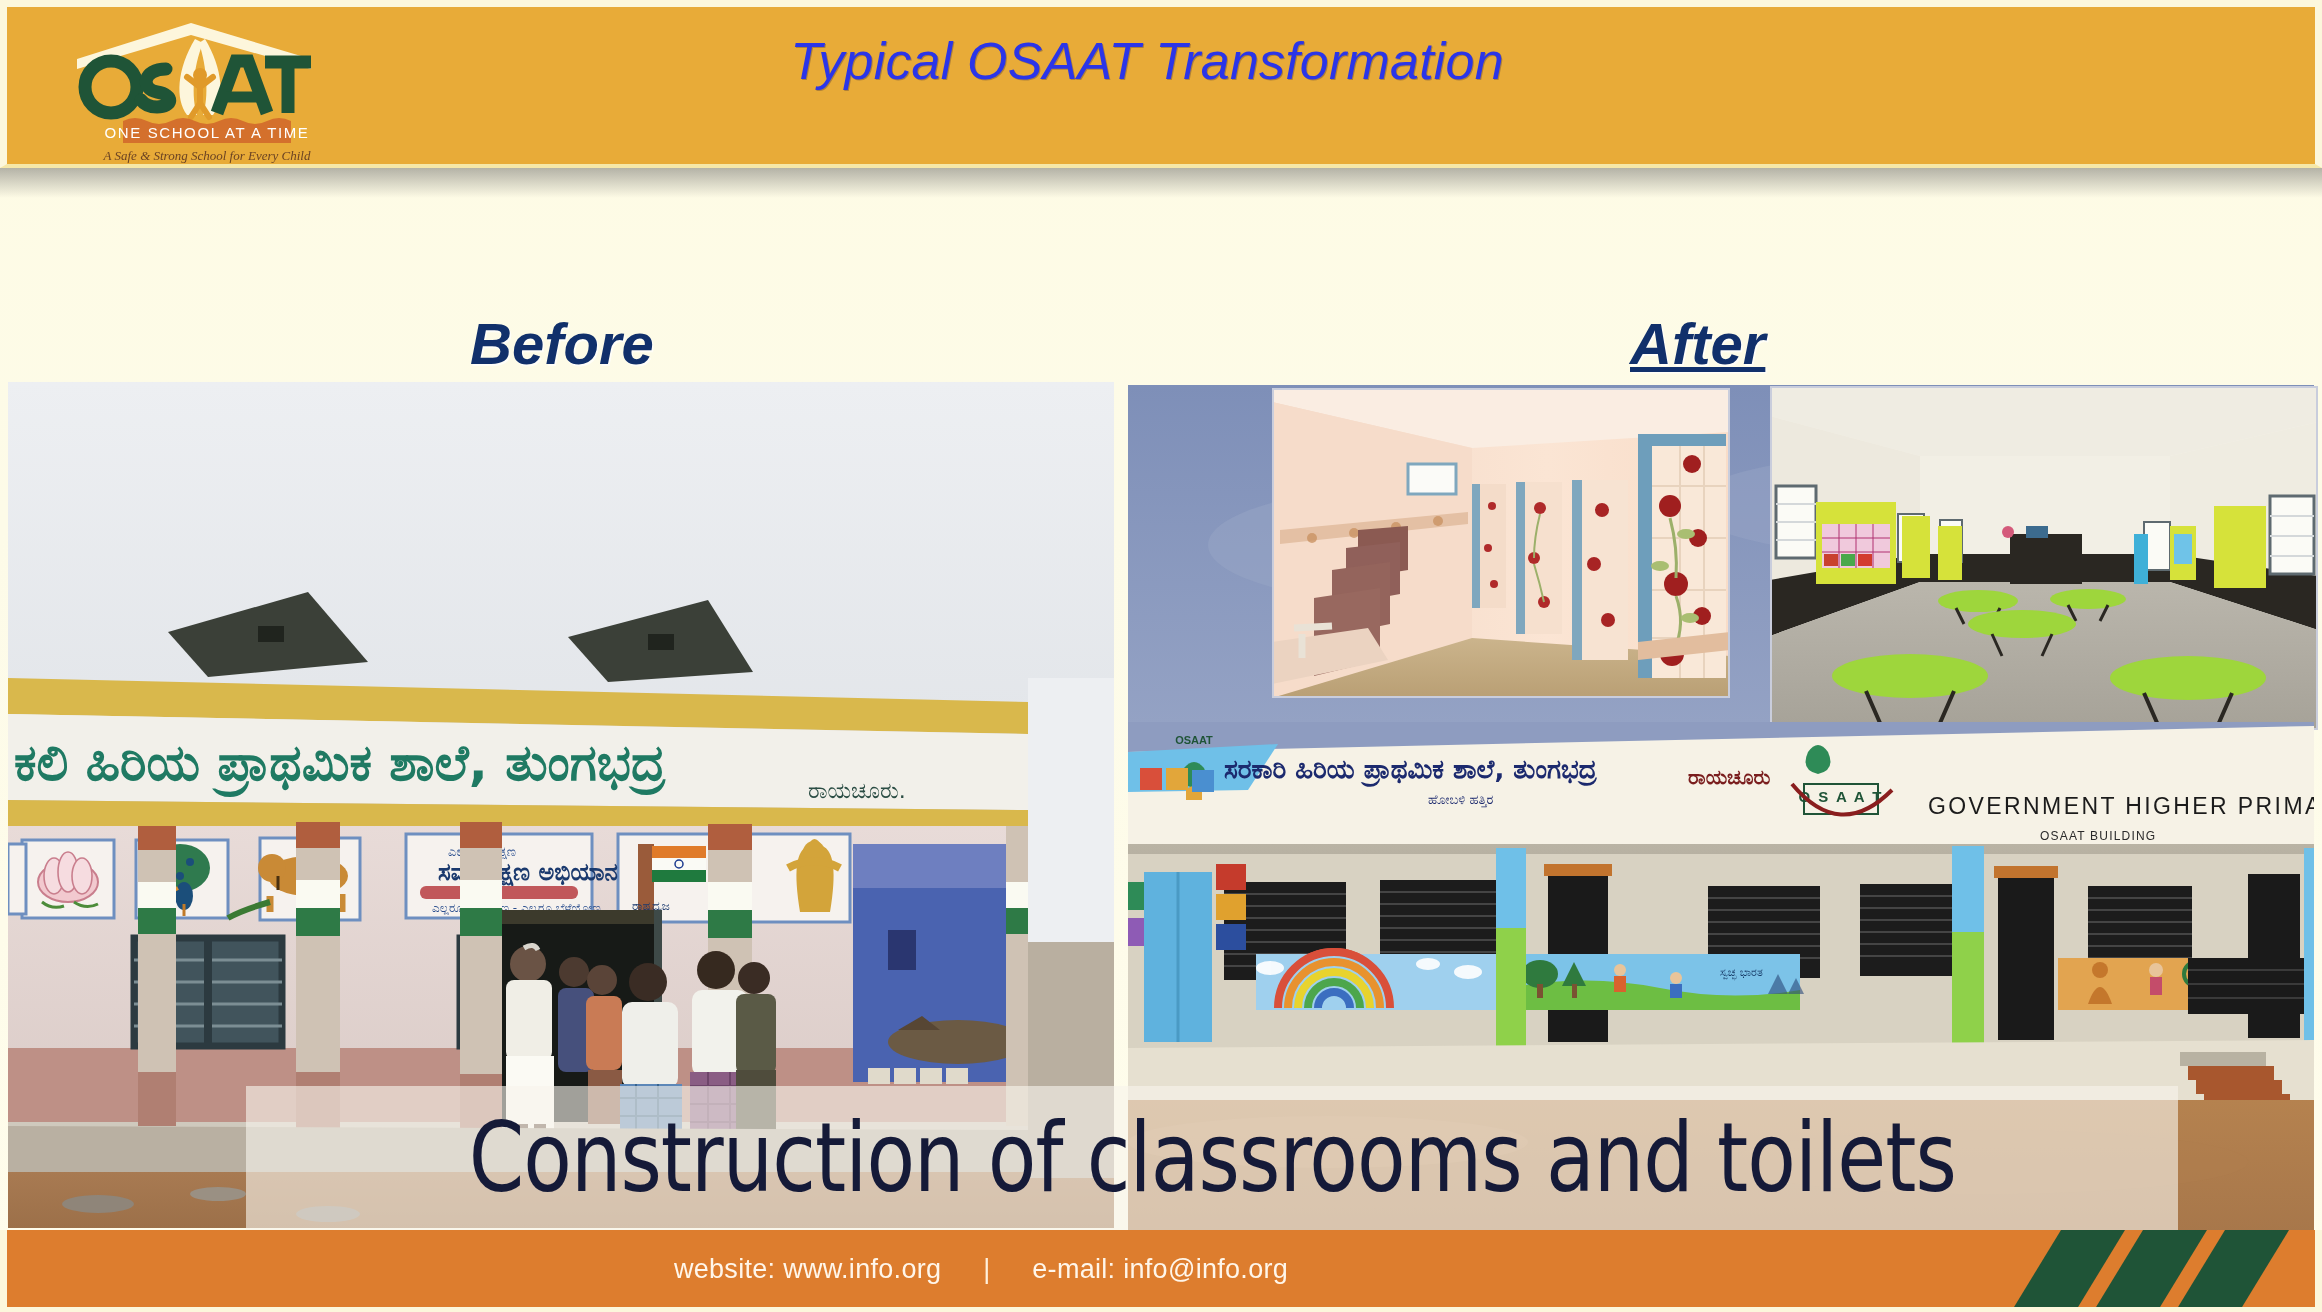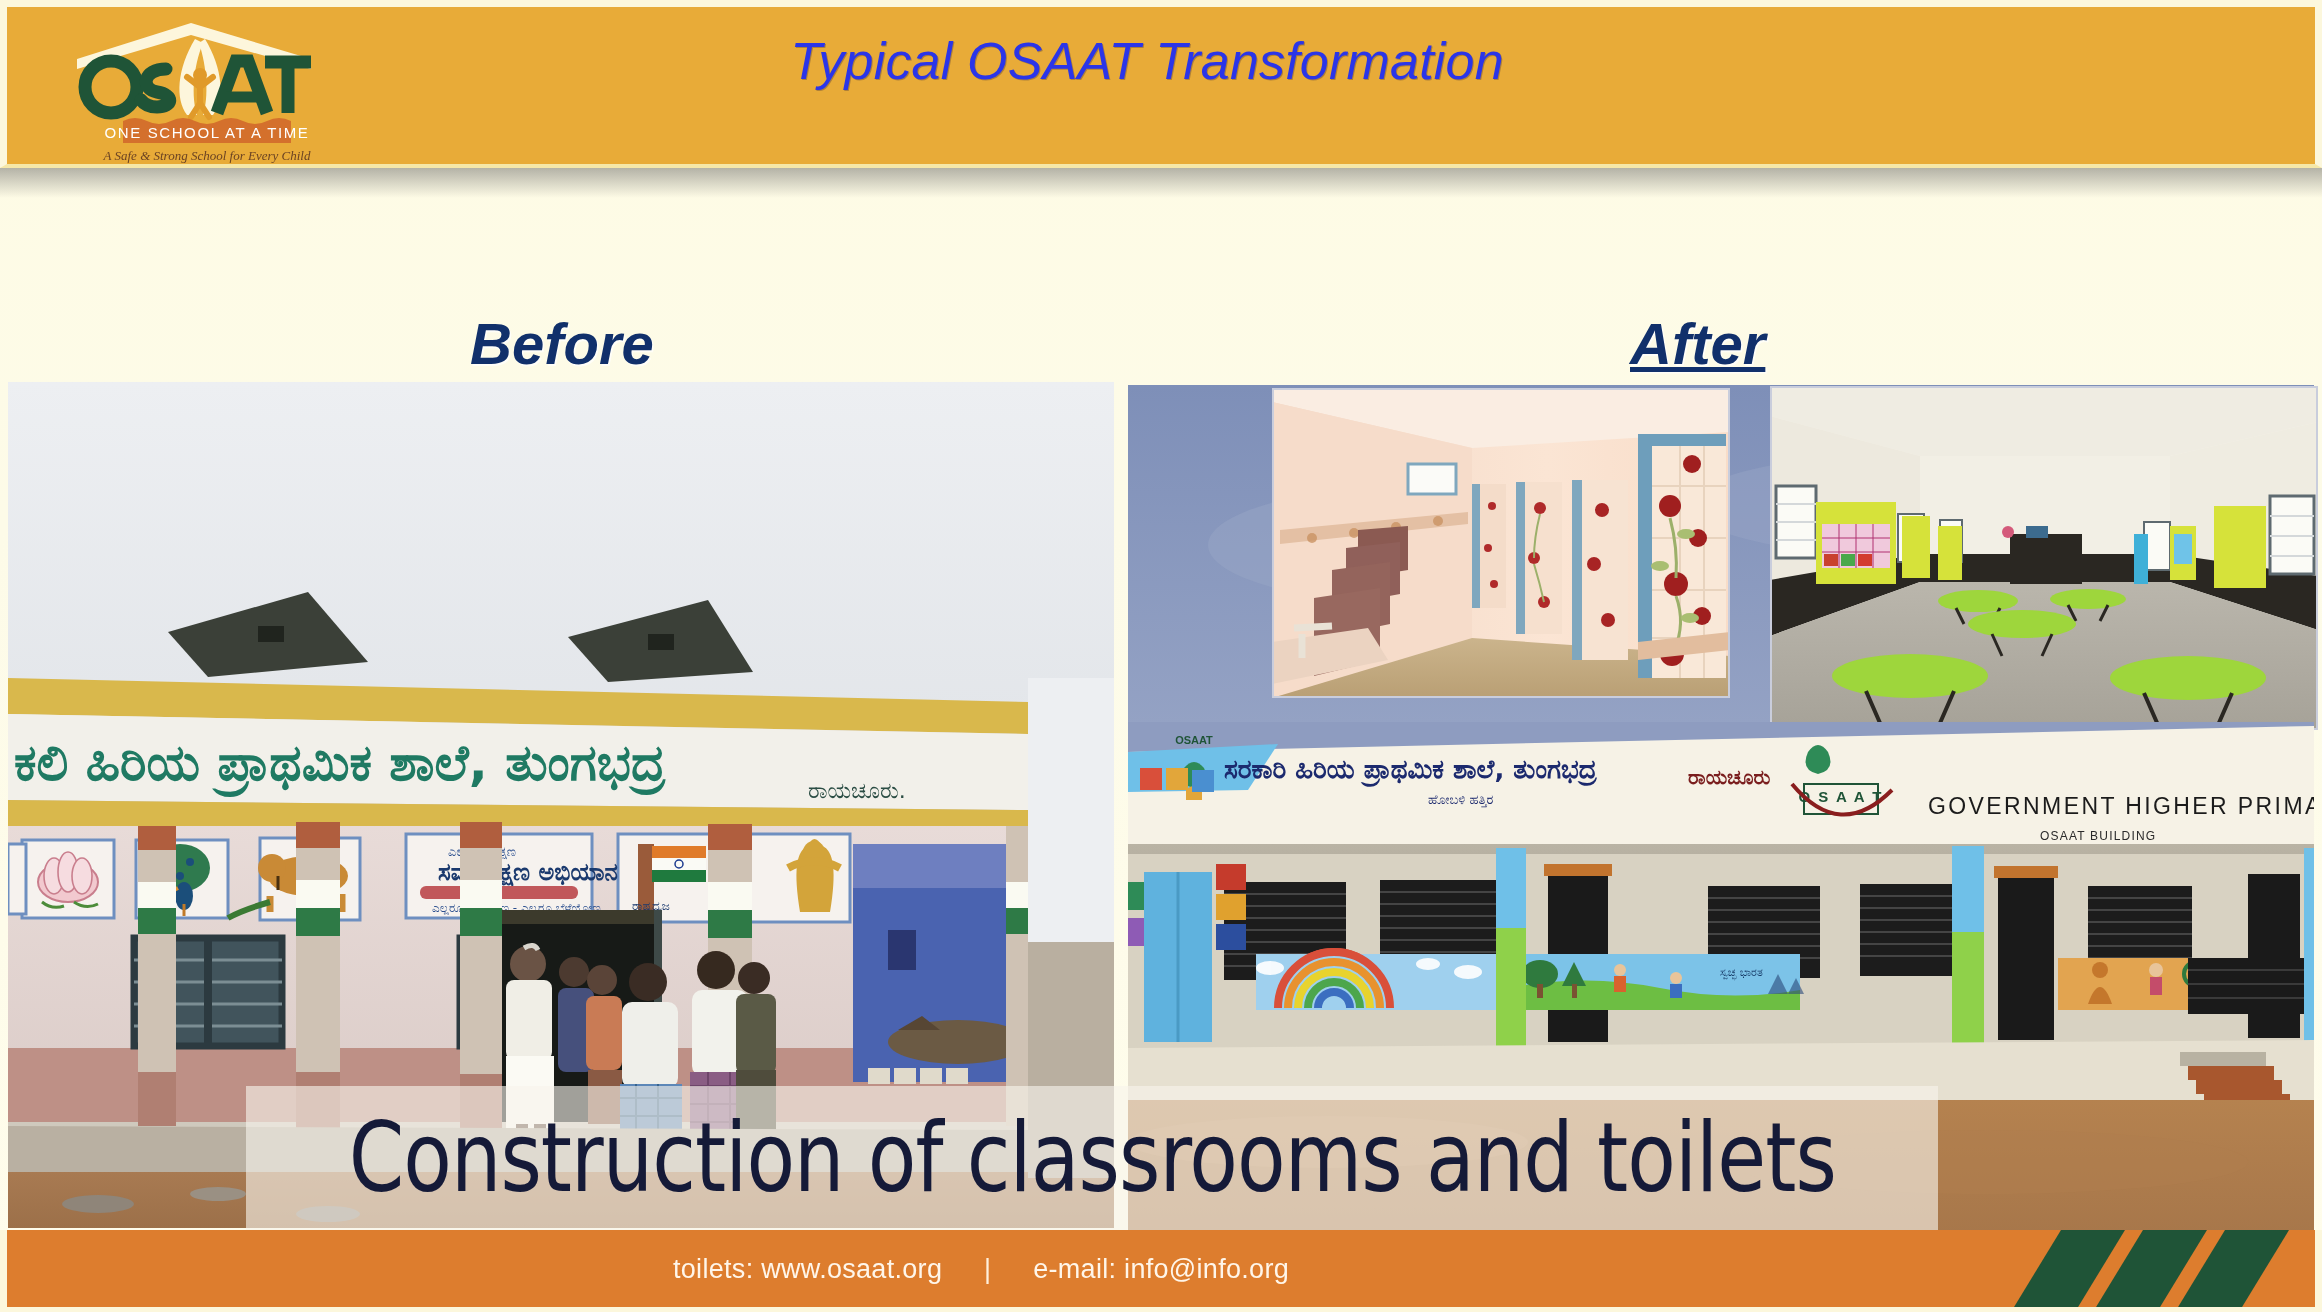--- a/index.html
+++ b/index.html
@@ -62,21 +62,21 @@
 
   #photo-before { left: 8px;   top: 382px;  width: 1106px; height: 846px; }
   #photo-after-main  { left: 1128px; top: 722px; width: 1186px; height: 522px; }
   #photo-after-sky   { left: 1128px; top: 385px; width: 1186px; height: 340px; }
   #photo-after-toilet{ left: 1272px; top: 388px; width: 458px;  height: 310px; }
   #photo-after-class { left: 1770px; top: 386px; width: 548px;  height: 344px; }
 
   
   .caption-band {
     position: absolute; left: 246px; top: 1086px;
-    width: 1692px; height: 144px;
+    width: 1932px; height: 144px;
     background: rgba(247,243,236,.62);
     display: flex; align-items: center; justify-content: center;
   }
   .caption-text {
     font-family: "Liberation Sans Narrow","DejaVu Sans Condensed","Liberation Sans", sans-serif;
     font-size: 96px; font-weight: 400;
     color: #151A38;
     letter-spacing: -1px;
     transform: scaleX(.92);
     white-space: nowrap;
@@ -798,21 +798,21 @@
       <ellipse cx="860" cy="440" rx="260" ry="32" fill="#B07E4E" opacity=".5"></ellipse>
     </svg>
   </div>
 
   <div class="caption-band">
     <div class="caption-text">Construction of classrooms and toilets</div>
   </div>
 
   <div class="footer">
     <div class="footer-text">
-      <span>toilets: www.osaat.org</span>
+      <span>website: www.info.org</span>
       <span class="footer-sep">|</span>
       <span>e-mail: info@info.org</span>
     </div>
     <div class="footer-stripes">
       <svg viewBox="0 0 340 82" preserveAspectRatio="none" xmlns="http://www.w3.org/2000/svg">
         <path d="M36 82 L86 0 L150 0 L100 82 Z" fill="#1F5437"></path>
         <path d="M118 82 L168 0 L232 0 L182 82 Z" fill="#1F5437"></path>
         <path d="M200 82 L250 0 L314 0 L264 82 Z" fill="#1F5437"></path>
       </svg>
     </div>

